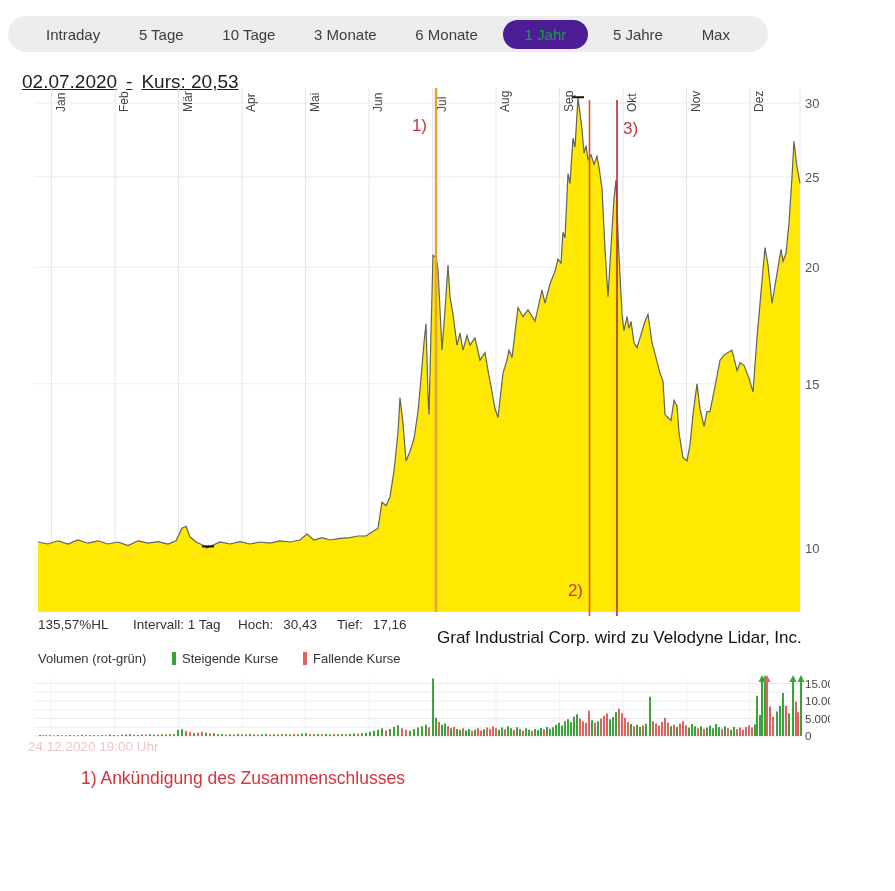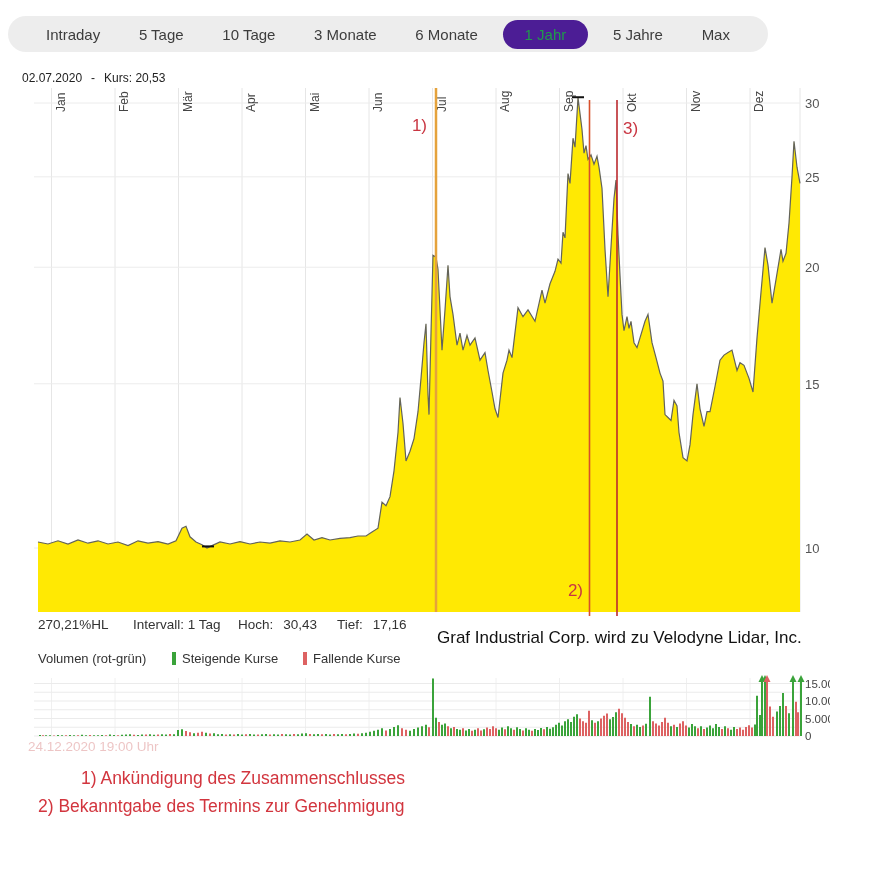--- a/index.html
+++ b/index.html
@@ -8,21 +8,21 @@
 
   
   .tabbar{position:absolute;left:8px;top:16px;width:760px;height:36px;
           background:#ededed;border-radius:18px;display:flex;align-items:center;
           justify-content:space-between;padding:0 24px;box-sizing:border-box;}
   .tab{font-size:15px;color:#3d3d3d;padding:6px 14px;border-radius:15px;
        cursor:pointer;white-space:nowrap;}
   .tab.active{background:#4c1d95;color:#1f9b4b;padding:6px 22px;}
 
   
-  .dateline{position:absolute;left:22px;top:71px;font-size:12px;color:#222;}
+  .dateline{position:absolute;left:22px;top:71px;font-size:19px;color:#222;text-decoration:underline;}
   .dateline span{margin-right:9px;}
 
   svg{position:absolute;left:0;}
   #main-chart{top:84px;}
   #volume-chart{top:672px;}
 
   
   .stats{position:absolute;top:617px;left:0;width:895px;font-size:13.5px;color:#333;}
   .stats .s{position:absolute;white-space:nowrap;}
   .stats .v{margin-left:10px;}
@@ -102,21 +102,21 @@
       <line x1="202" y1="462.3939603400744" x2="214" y2="462.3939603400744" stroke="#111" stroke-width="2"></line>
       <line x1="436" y1="4" x2="436" y2="528" stroke="#e5a23b" stroke-width="2.5"></line>
       <text x="427" y="47" font-size="17" fill="#c93642" text-anchor="end">1)</text>
       <line x1="589.5" y1="16" x2="589.5" y2="532" stroke="#d7502b" stroke-width="1.6"></line>
       <text x="583" y="512" font-size="17" fill="#c93642" text-anchor="end">2)</text>
       <line x1="617" y1="16" x2="617" y2="532" stroke="#bb2a2f" stroke-width="1.6"></line>
       <text x="623" y="50" font-size="17" fill="#c93642" text-anchor="start">3)</text>
     </svg>
 
   <div class="stats">
-    <span class="s" style="left:38px">270,21%HL</span>
+    <span class="s" style="left:38px">135,57%HL</span>
     <span class="s" style="left:133px">Intervall: 1 Tag</span>
     <span class="s" style="left:238px"><span>Hoch:</span><span class="v">30,43</span></span>
     <span class="s" style="left:337px"><span>Tief:</span><span class="v">17,16</span></span>
   </div>
 
   <div class="merger-title">Graf Industrial Corp. wird zu Velodyne Lidar, Inc.</div>
 
   <div class="vlegend">
     <span class="l" style="left:38px">Volumen (rot-grün)</span>
     <span class="l" style="left:172px">
@@ -380,15 +380,14 @@
       <polygon points="789.5,10 796.5,10 793,3" fill="#3aa33a"></polygon>
       <line x1="796" y1="64" x2="796" y2="29.699999999999996" stroke="#dd6262" stroke-width="2"></line>
       <line x1="798" y1="64" x2="798" y2="40.2" stroke="#dd6262" stroke-width="2"></line>
       <line x1="801" y1="64" x2="801" y2="10" stroke="#3aa33a" stroke-width="2"></line>
       <polygon points="797.5,10 804.5,10 801,3" fill="#3aa33a"></polygon>
     </svg>
 
   <div class="watermark">24.12.2020 19:00 Uhr</div>
 
   <div class="ann" id="ann0" style="left: 38px; top: 768px; margin-left: 43px;">1) Ankündigung des Zusammenschlusses</div>
-  <div class="ann" id="ann1" style="left: 38px; top: 796px;">2) Bekanntgabe des Termins zur Genehmigung</div>
 
 </div>
 
 </body></html>

